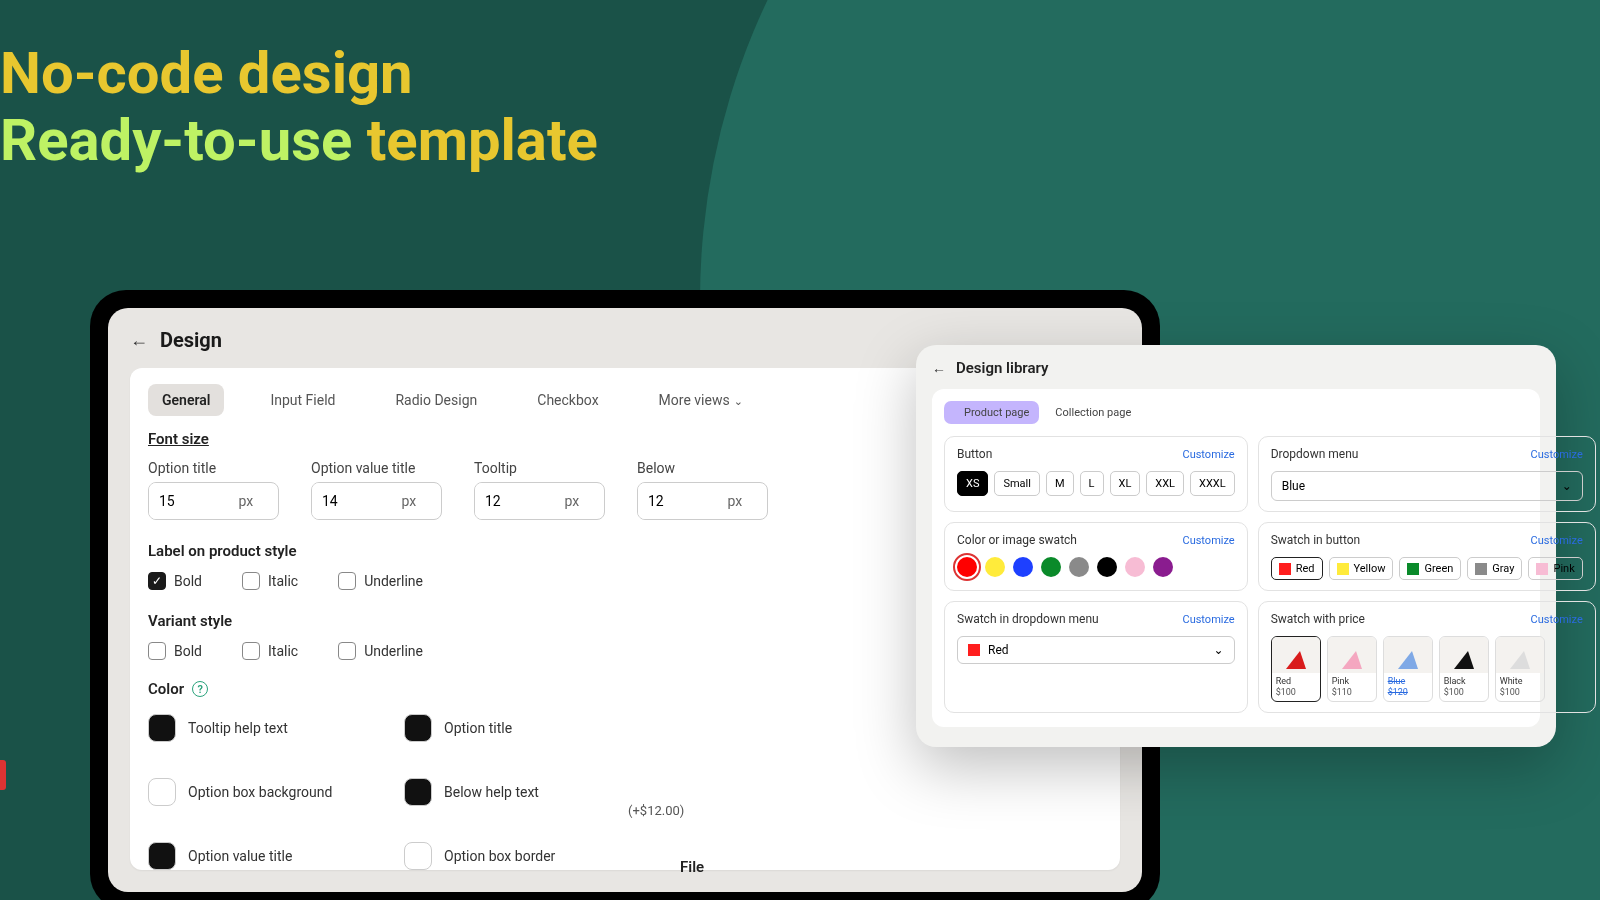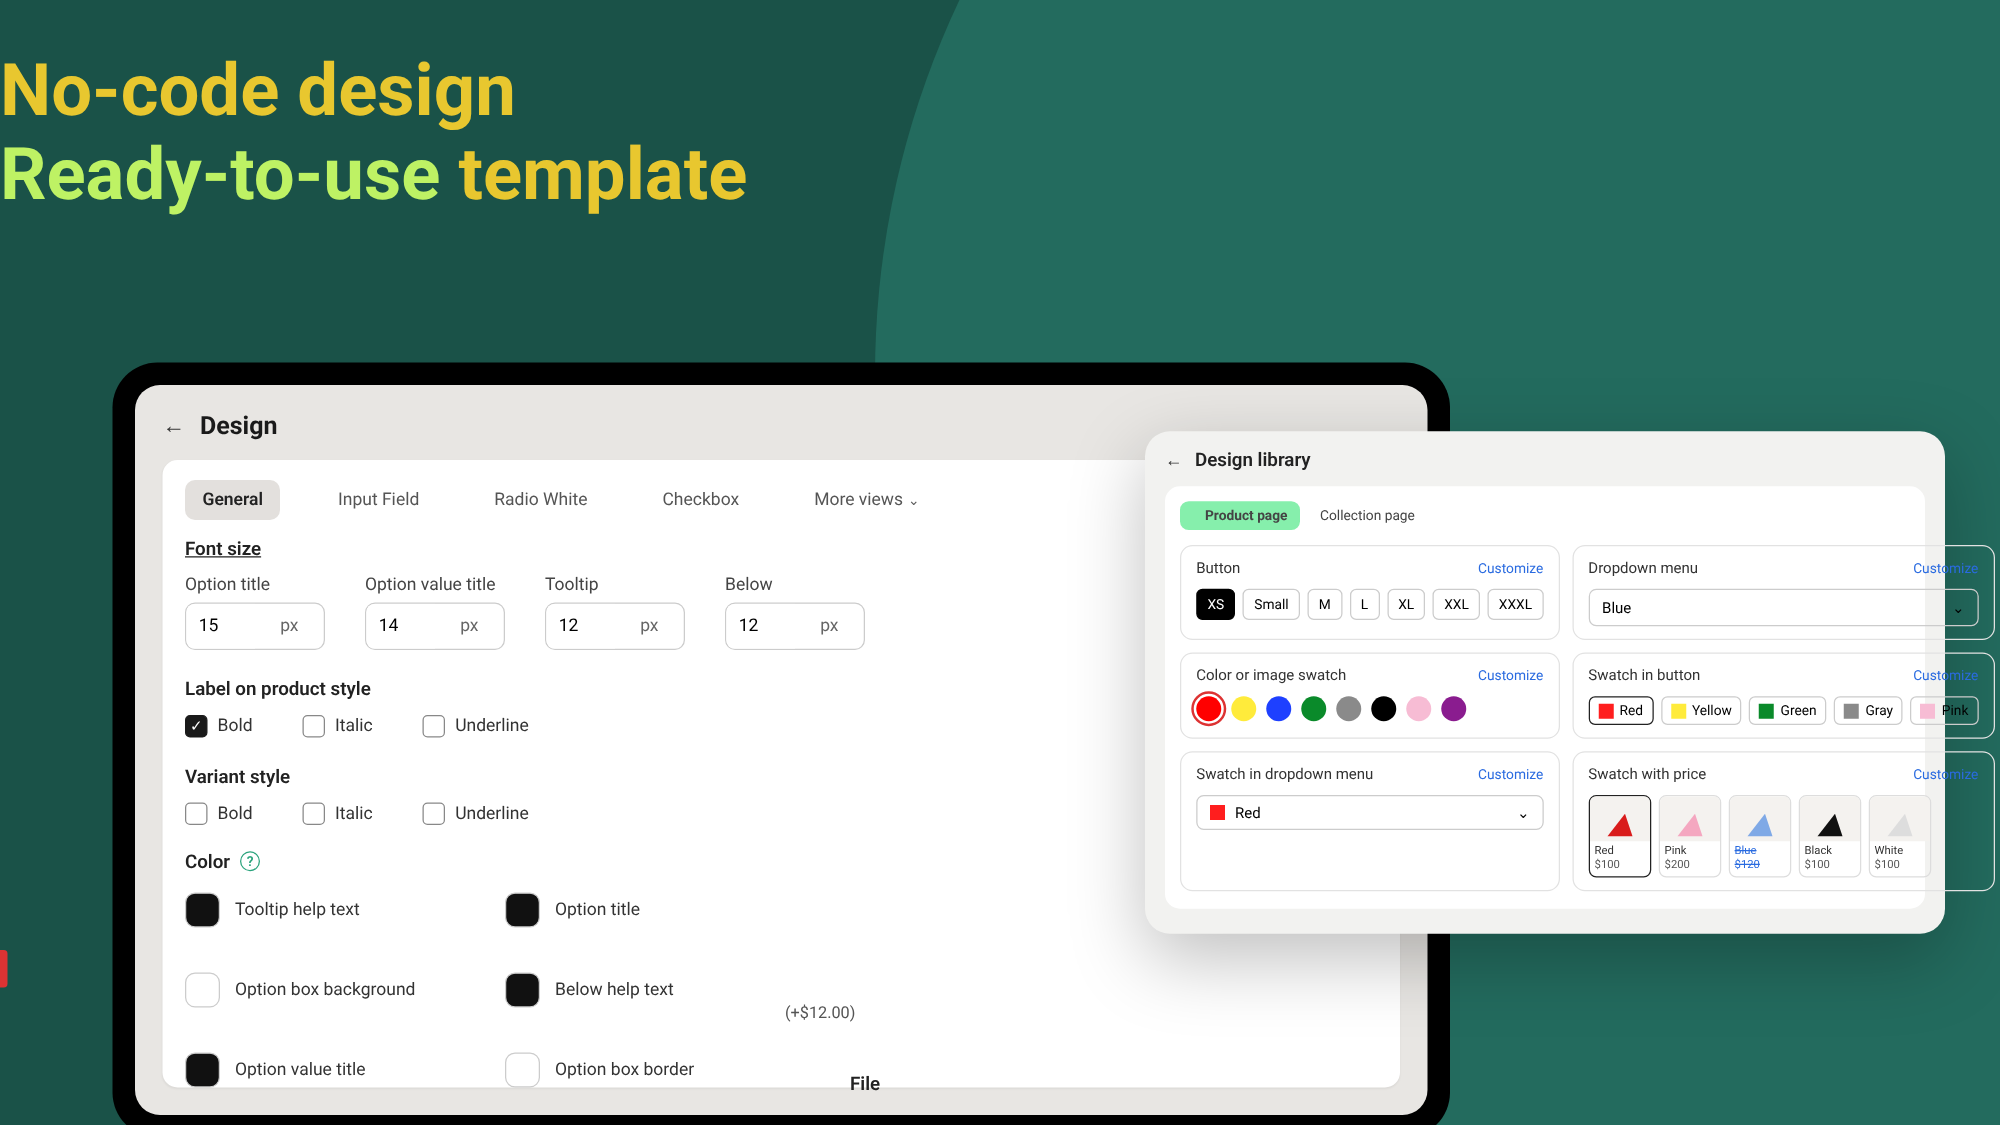--- a/index.html
+++ b/index.html
@@ -22,21 +22,21 @@
   .tab.active { background: #e3e0dd; font-weight: 600; color:#222;}
   .tab .chev { font-size: 11px; margin-left: 4px;}
   .tab-actions { position: absolute; right: 0; top: 38px; display: flex; gap: 8px;}
   .btn-small { background:#e3e0dd; border:none; border-radius:8px; width:34px; height:34px; display:flex; align-items:center; justify-content:center; color:#aaa; cursor:pointer;}
   .btn-restore { background:#fff; border:1px solid #ccc; border-radius:8px; padding:8px 14px; font-size:14px; font-weight:600; cursor:pointer;}
   .section-label { font-size: 15px; font-weight: 600; color:#222; margin-top: 46px; margin-bottom: 12px;}
   .section-label.first { margin-top: 8px; text-decoration: underline;}
   .row4 { display:flex; gap: 32px; }
   .field { display:flex; flex-direction: column; gap:6px; }
   .field label { font-size:14px; color:#444;}
-  .input-group { display:flex; border:1px solid #ccc; border-radius:8px; overflow:hidden; width:112px; height:38px;}
+  .input-group { display:flex; border:1px solid #ccc; border-radius:8px; overflow:hidden; width:131px; height:38px;}
   .input-group input { border:none; width:50%; padding:0 10px; font-size:14px; outline:none;}
   .input-group span { width:50%; display:flex; align-items:center; justify-content:center; font-size:14px; color:#666;}
   .checkrow { display:flex; gap: 40px; margin-top:10px;}
   .check { display:flex; align-items:center; gap:8px; font-size:14px; color:#333;}
   .cbox { width:18px; height:18px; border:1.5px solid #888; border-radius:4px; display:flex; align-items:center; justify-content:center;}
   .cbox.checked { background:#1a1a1a; border-color:#1a1a1a; color:#fff; font-size:12px;}
   .color-head { display:flex; align-items:center; gap:8px;}
   .help { width:16px; height:16px; border:1.5px solid #2aa37c; color:#2aa37c; border-radius:50%; font-size:11px; display:flex; align-items:center; justify-content:center;}
   .color-grid { display:grid; grid-template-columns: repeat(2, 220px); column-gap: 60px; row-gap: 14px; margin-top:16px;gap:36px;}
   .swatch-row { display:flex; align-items:center; gap:12px; font-size:14px; color:#333;}
@@ -44,21 +44,21 @@
   .price-below { position:absolute; left:520px; bottom:74px; font-size:13px; color:#555;}
   .file-label { position:absolute; left:572px; bottom:16px; font-size:15px; font-weight:600; color:#222;}
 
   
   .popup { position:absolute; right:44px; top:345px; width:640px; background:#f2f2f0; border-radius:20px; padding:14px 16px 20px; box-shadow:0 20px 60px rgba(0,0,0,.25);}
   .pop-head { display:flex; align-items:center; gap:10px; margin-bottom:12px;}
   .pop-title { font-size:15px; font-weight:600; color:#222;}
   .pop-body { background:#fff; border-radius:12px; padding:12px 12px 14px;}
   .pill-tabs { display:flex; gap:6px; margin-bottom:12px;}
   .pill { font-size:11px; padding:5px 10px; border-radius:7px; color:#444; cursor:pointer;}
-  .pill.active { background:#86efac; font-weight:700;padding-left:20px;}
+  .pill.active { background:#c4b5fd; font-weight:400;padding-left:20px;}
   .lib-grid { display:grid; grid-template-columns: 1fr 1fr; gap:10px;}
   .lib-card { border:1px solid #e2e2e2; border-radius:10px; padding:10px 12px;}
   .lib-head { display:flex; justify-content:space-between; align-items:center; margin-bottom:10px; font-size:12px; color:#333;}
   .customize { color:#2a6be0; font-size:11px; cursor:pointer;}
   .size-btns { display:flex; gap:6px;}
   .sbtn { border:1px solid #ccc; border-radius:5px; padding:5px 8px; font-size:11px; background:#fff; cursor:pointer;}
   .sbtn.active { background:#000; color:#fff; border-color:#000;}
   .dd { border:1px solid #ccc; border-radius:6px; padding:7px 10px; font-size:12px; display:flex; justify-content:space-between; align-items:center;}
   .swatches { display:flex; gap:8px;}
   .circ { width:20px; height:20px; border-radius:50%;}
@@ -96,21 +96,21 @@
   <div class="screen">
     <div class="page-head">
       <span class="arrow-left">←</span>
       <span class="page-title">Design</span>
     </div>
 
     <div class="card">
       <div class="tabbar">
         <div class="tab active">General</div>
         <div class="tab">Input Field</div>
-        <div class="tab">Radio White</div>
+        <div class="tab">Radio Design</div>
         <div class="tab">Checkbox</div>
         <div class="tab"><span>More views</span><span class="chev">⌄</span></div>
         <div class="tab-actions">
           <button class="btn-small">↺</button>
           <button class="btn-restore">Restore default</button>
         </div>
       </div>
 
       <div class="section-label first">Font size</div>
       <div class="row4">
@@ -324,21 +324,21 @@
                 <div class="pname">Red</div>
                 <div class="pprice">$100</div>
               </div>
             </div>
           <div class="pcard">
               <div class="pimg">
                 <div class="shoe" style="border-bottom:18px solid #f4a7c0"></div>
               </div>
               <div class="pinfo">
                 <div class="pname">Pink</div>
-                <div class="pprice">$200</div>
+                <div class="pprice">$110</div>
               </div>
             </div>
           <div class="pcard">
               <div class="pimg">
                 <div class="shoe" style="border-bottom:18px solid #7fa9e6"></div>
               </div>
               <div class="pinfo">
                 <div class="pname" style="text-decoration:line-through;color:#2a6be0">Blue</div>
                 <div class="pprice strike">$120</div>
               </div>

